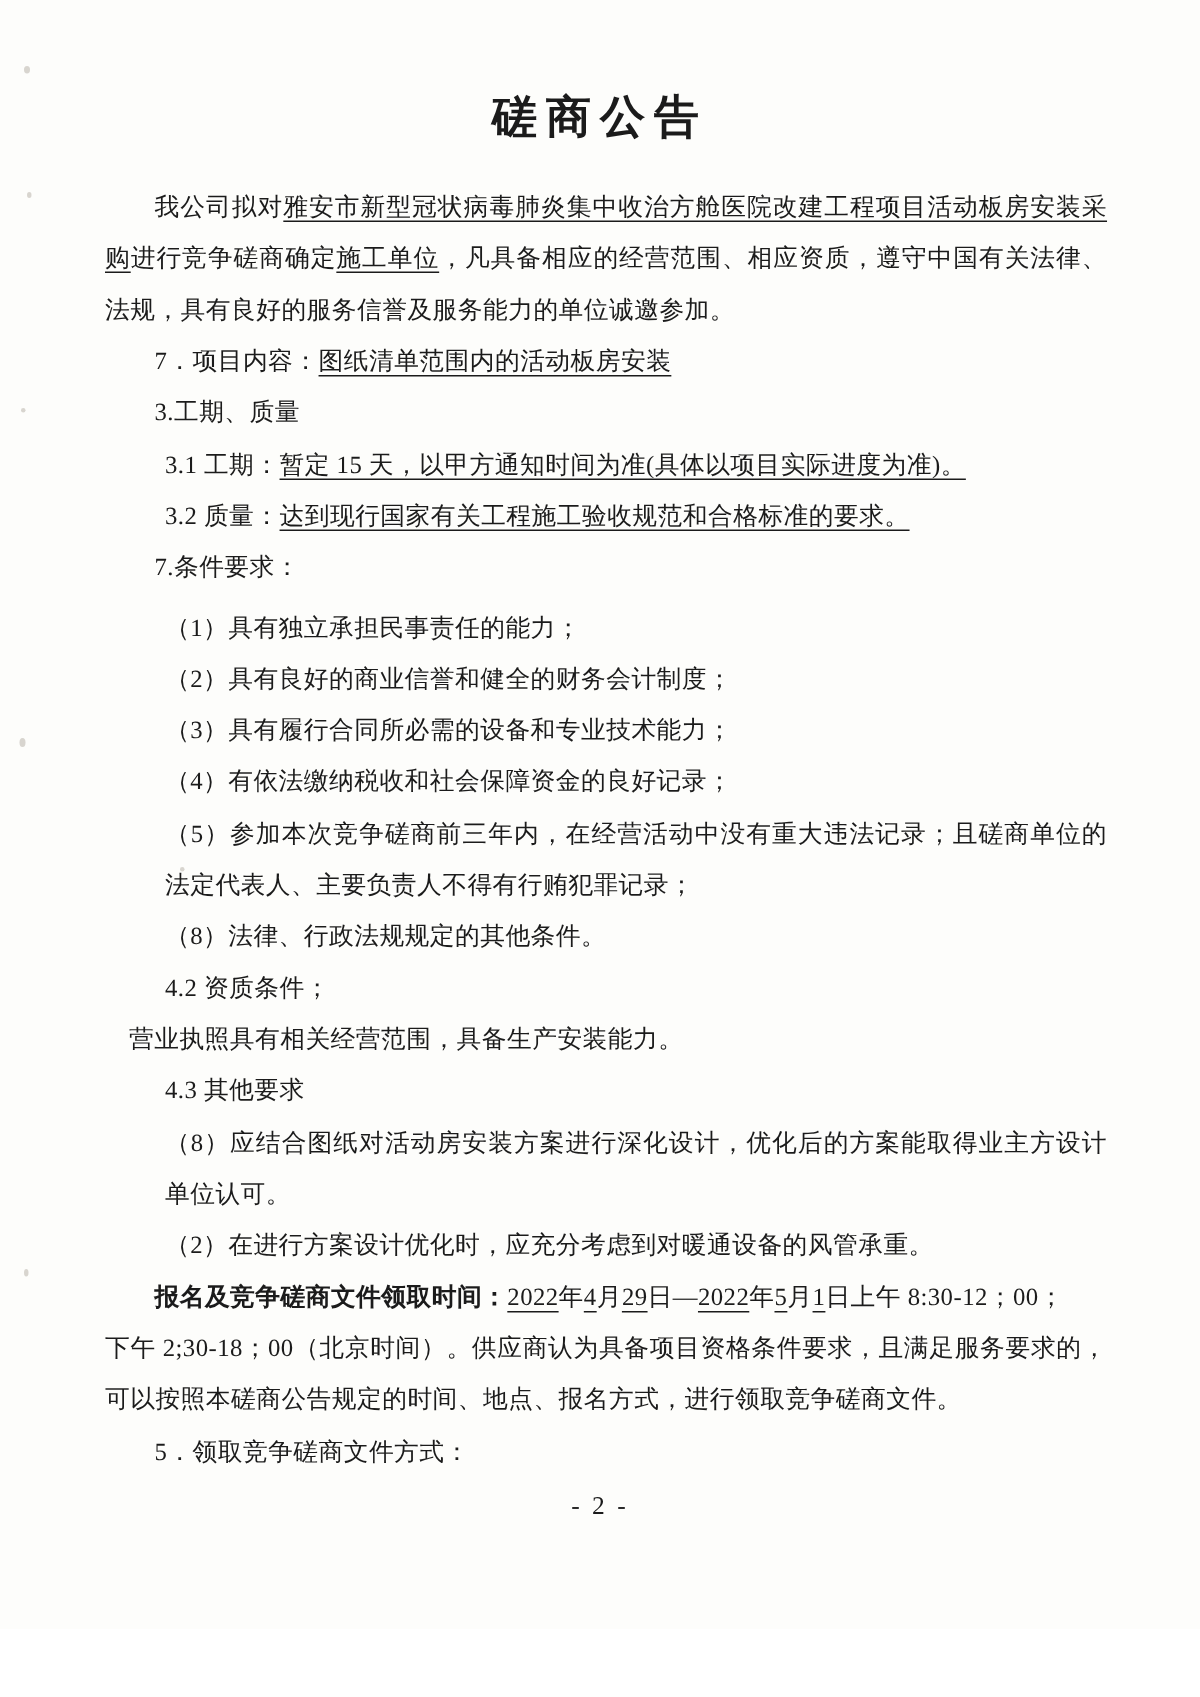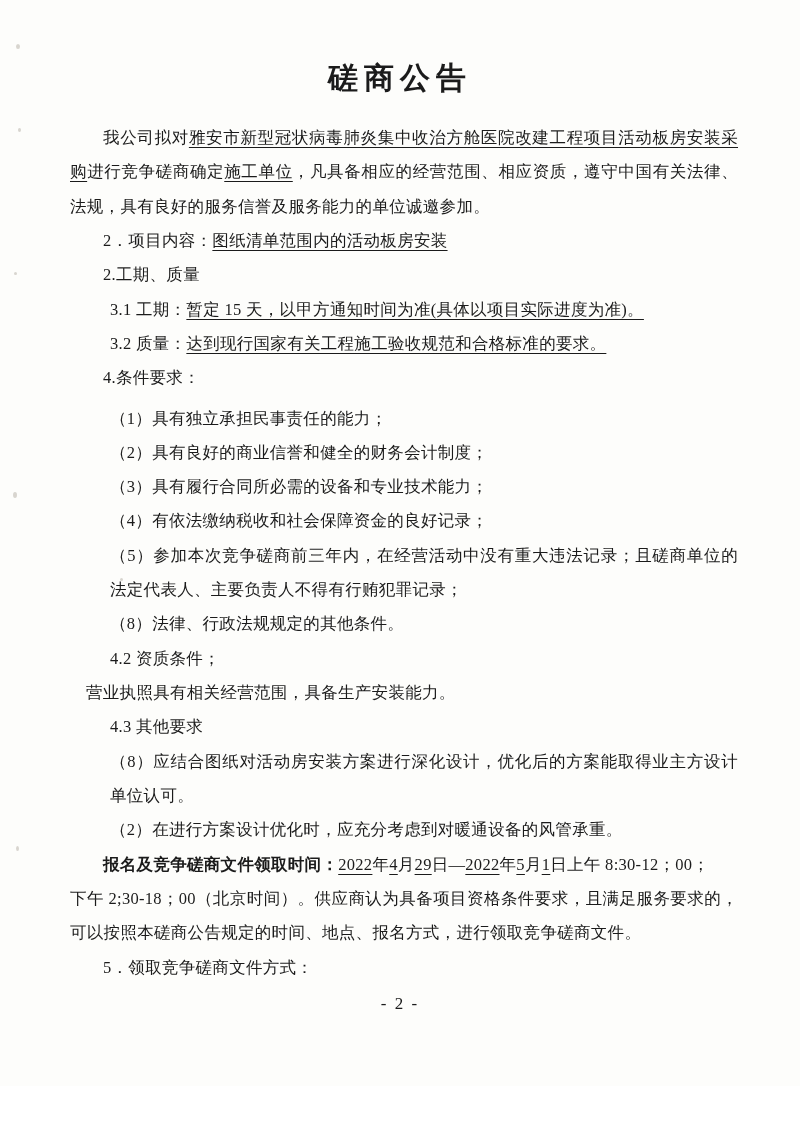--- a/index.html
+++ b/index.html
@@ -84,34 +84,34 @@
   <h1 class="doc-title">磋商公告</h1>
 
   <div class="body-wrap">
 
     <p class="indent2">
       <span>我公司拟对</span><span class="u">雅安市新型冠状病毒肺炎集中收治方舱医院改建工程项目活动板房安装采购</span><span>进行竞争磋商确定</span><span class="u">施工单位</span><span>，凡具备相应的经营范围、相应资质，遵守中国有关法律、法规，具有良好的服务信誉及服务能力的单位诚邀参加。</span>
     </p>
 
 
     <p class="indent2">
-      <span>2．项目内容：</span><span class="u">图纸清单范围内的活动板房安装</span>
+      <span>7．项目内容：</span><span class="u">图纸清单范围内的活动板房安装</span>
     </p>
 
-    <p class="indent2">2.工期、质量</p>
+    <p class="indent2">3.工期、质量</p>
 
     <p class="indent25">
       <span>3.1 工期：</span><span class="u">暂定 15 天，以甲方通知时间为准(具体以项目实际进度为准)。</span>
     </p>
 
     <p class="indent25">
       <span>3.2 质量：</span><span class="u">达到现行国家有关工程施工验收规范和合格标准的要求。</span>
     </p>
 
-    <p class="indent2">4.条件要求：</p>
+    <p class="indent2">7.条件要求：</p>
 
     <div class="small-gap"></div>
 
 
     <p class="indent25">（1）具有独立承担民事责任的能力；</p>
     <p class="indent25">（2）具有良好的商业信誉和健全的财务会计制度；</p>
     <p class="indent25">（3）具有履行合同所必需的设备和专业技术能力；</p>
     <p class="indent25">（4）有依法缴纳税收和社会保障资金的良好记录；</p>
 
     <p class="indent25" style="text-indent:0;">（5）参加本次竞争磋商前三年内，在经营活动中没有重大违法记录；且磋商单位的法定代表人、主要负责人不得有行贿犯罪记录；</p>

